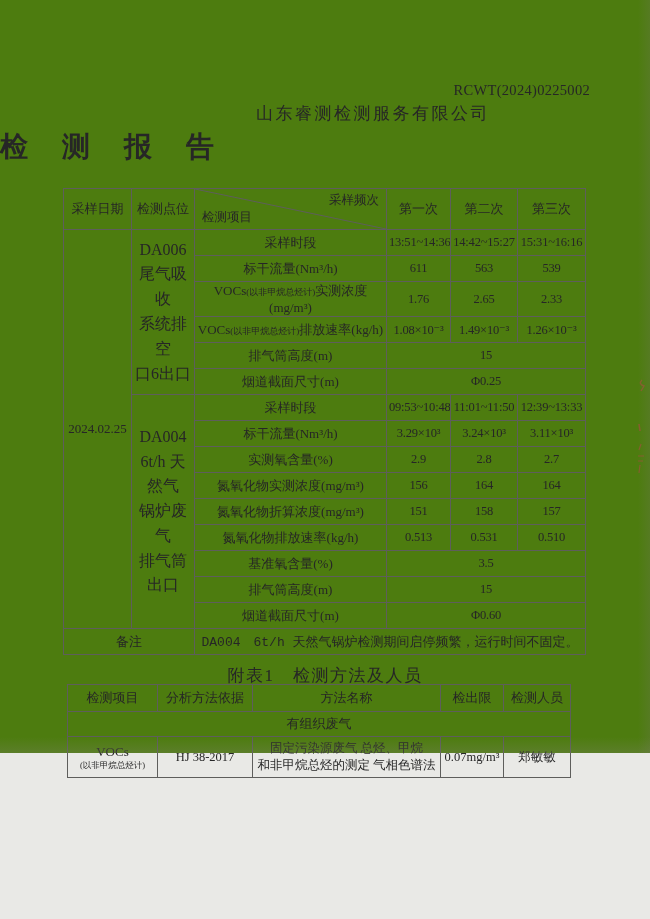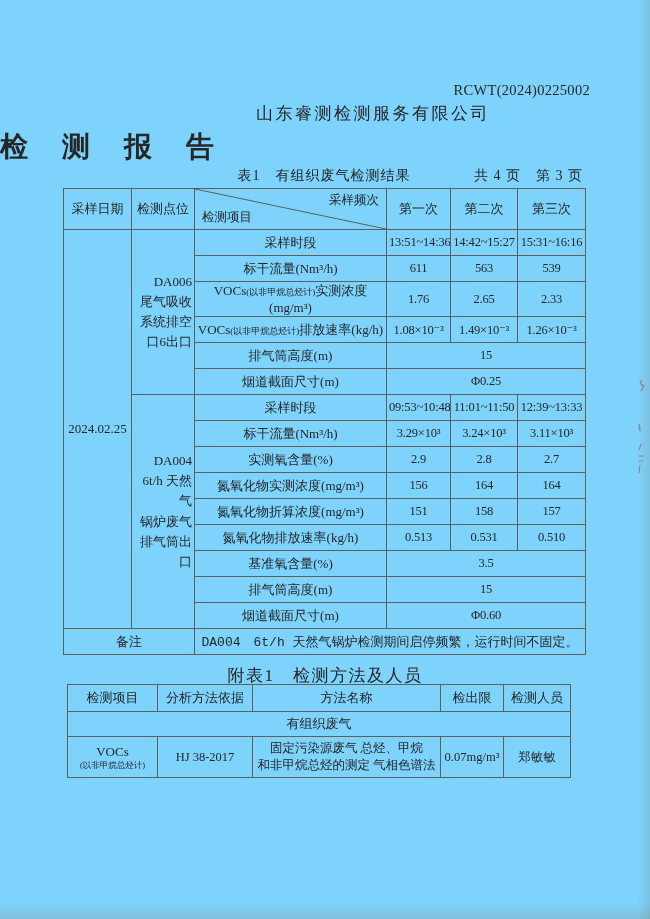--- a/index.html
+++ b/index.html
@@ -1,18 +1,18 @@
 <!DOCTYPE html>
 <html><head>
 <meta charset="utf-8">
 <style>
   html,body{margin:0;padding:0;}
   body{width:650px;height:919px;overflow:hidden;background:#e9e9e6;}
   .page{
-    position:relative;width:650px;height:919px;background:#7dd3fc;
+    position:relative;width:650px;height:753px;background:#4d7c0f;
     font-family:"Liberation Serif","DejaVu Serif",serif;color:#262626;
   }
   .edge-right{position:absolute;top:0;right:0;width:12px;height:100%;
     background:linear-gradient(to right,rgba(0,0,0,0),rgba(120,118,110,0.20));}
   .edge-bottom{position:absolute;bottom:0;left:0;width:100%;height:16px;
     background:linear-gradient(to bottom,rgba(0,0,0,0),rgba(135,133,122,0.25));}
   .report-no{position:absolute;top:82px;right:60px;font-size:14.5px;letter-spacing:0.3px;}
   .company{position:absolute;top:102px;left:0;width:100%;text-align:center;
     font-size:17px;letter-spacing:2.5px;font-weight:500;margin-left:48px;}
   .main-title{position:absolute;top:128px;left:0;width:100%;
@@ -21,21 +21,21 @@
   .caption-center{position:absolute;left:0;width:100%;text-align:center;letter-spacing:1px;}
   .caption-pages{position:absolute;right:2px;top:0;letter-spacing:1px;}
 
   table{border-collapse:collapse;table-layout:fixed;}
   td,th{border:1px solid #5e5e5c;text-align:center;vertical-align:middle;
     font-weight:normal;font-size:13px;padding:0 2px;overflow:hidden;}
   .t1{position:absolute;top:188px;left:63px;width:522px;}
   .t1 .hrow th{height:40px;font-size:13px;}
   .t1 tr{height:26px;}
   .value{font-size:12.5px;letter-spacing:-0.2px;}
-  .point-label{white-space:pre-line;line-height:1.55;font-size:13px;text-align:right;}
+  .point-label{white-space:pre-line;line-height:1.55;font-size:16px;}
   .small-paren{font-size:9px;}
   .diag-cell{position:relative;padding:0;}
   .diag-cell svg{position:absolute;inset:0;width:100%;height:100%;}
   .diag-top{position:absolute;top:3px;right:7px;font-size:12.5px;}
   .diag-bottom{position:absolute;bottom:3px;left:7px;font-size:12.5px;}
   .note-row{height:28px;font-family:Liberation Mono, monospace;}
 
   .appendix-title{position:absolute;top:664px;left:0;width:100%;text-align:center;
     font-size:17px;letter-spacing:1.5px;}
   .t2{position:absolute;top:684px;left:67px;width:503px;}
@@ -51,24 +51,20 @@
 </style>
 </head>
 <body>
 
 <div class="page">
 
   <div class="report-no">RCWT(2024)0225002</div>
   <div class="company">山东睿测检测服务有限公司</div>
   <div class="main-title">检　测　报　告</div>
 
-  <div class="caption-row">
-    <span class="caption-center">表1　有组织废气检测结果</span>
-    <span class="caption-pages">共 4 页　第 3 页</span>
-  </div>
 
   <table class="t1">
     <colgroup>
       <col style="width:68px">
         <col style="width:63px">
         <col style="width:192px">
       <col style="width:64px">
         <col style="width:67px">
         <col style="width:68px">
     </colgroup>

